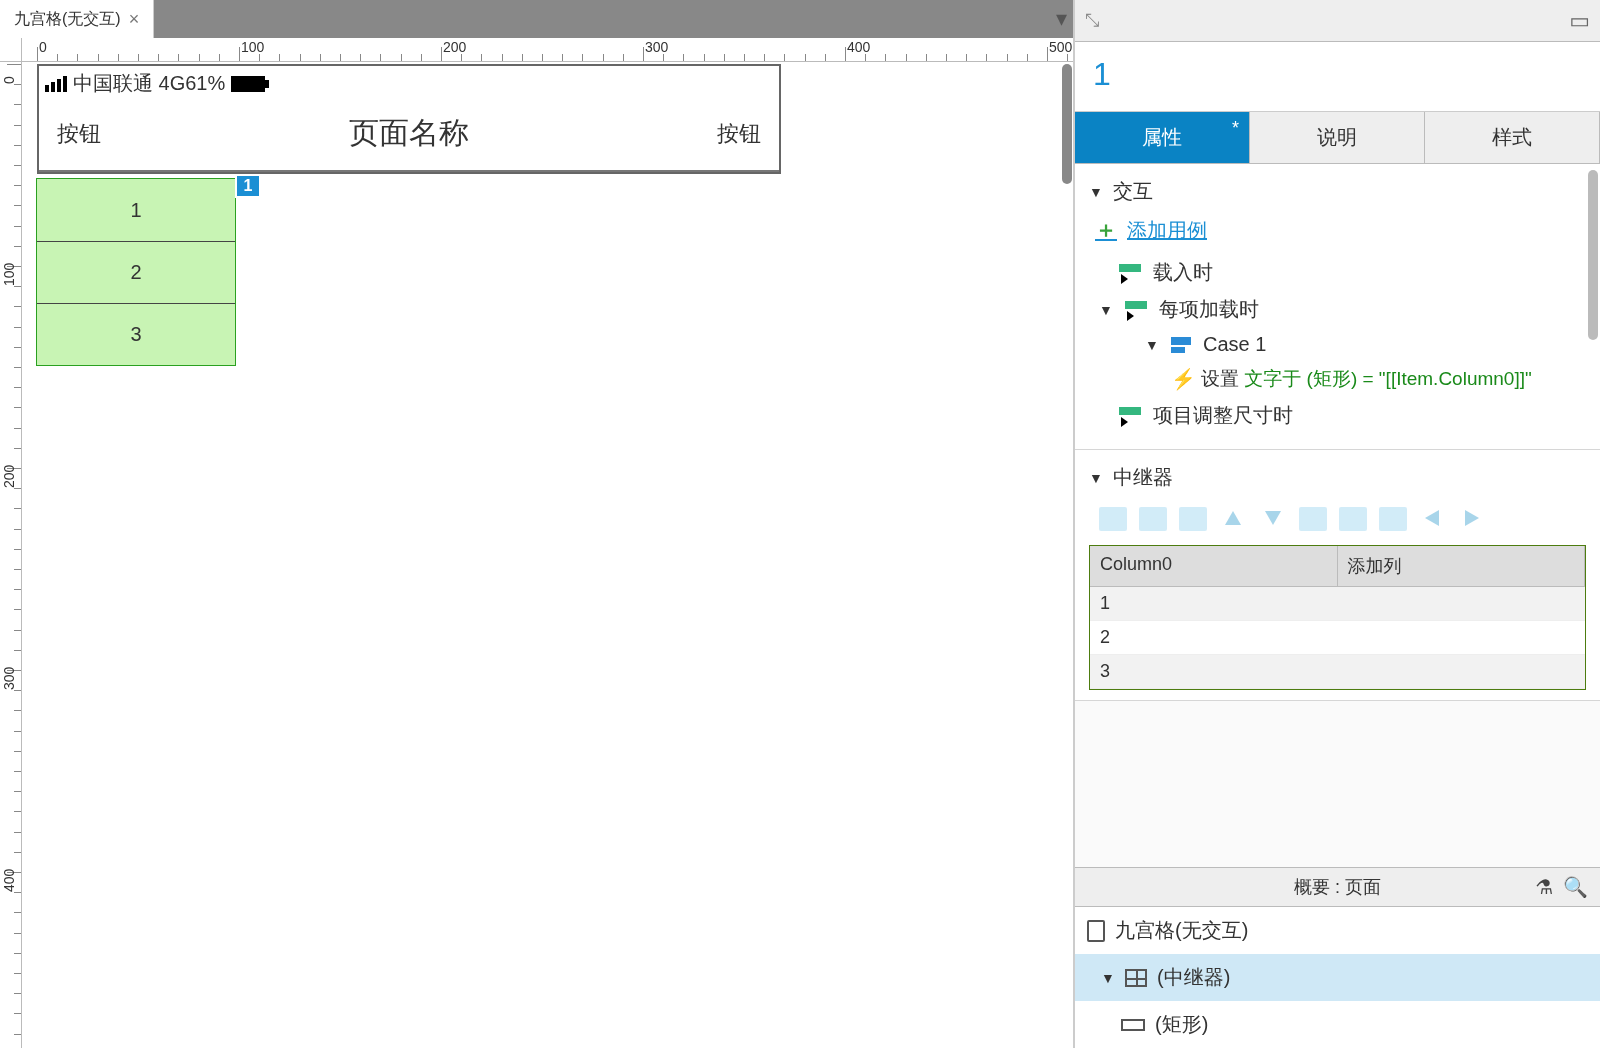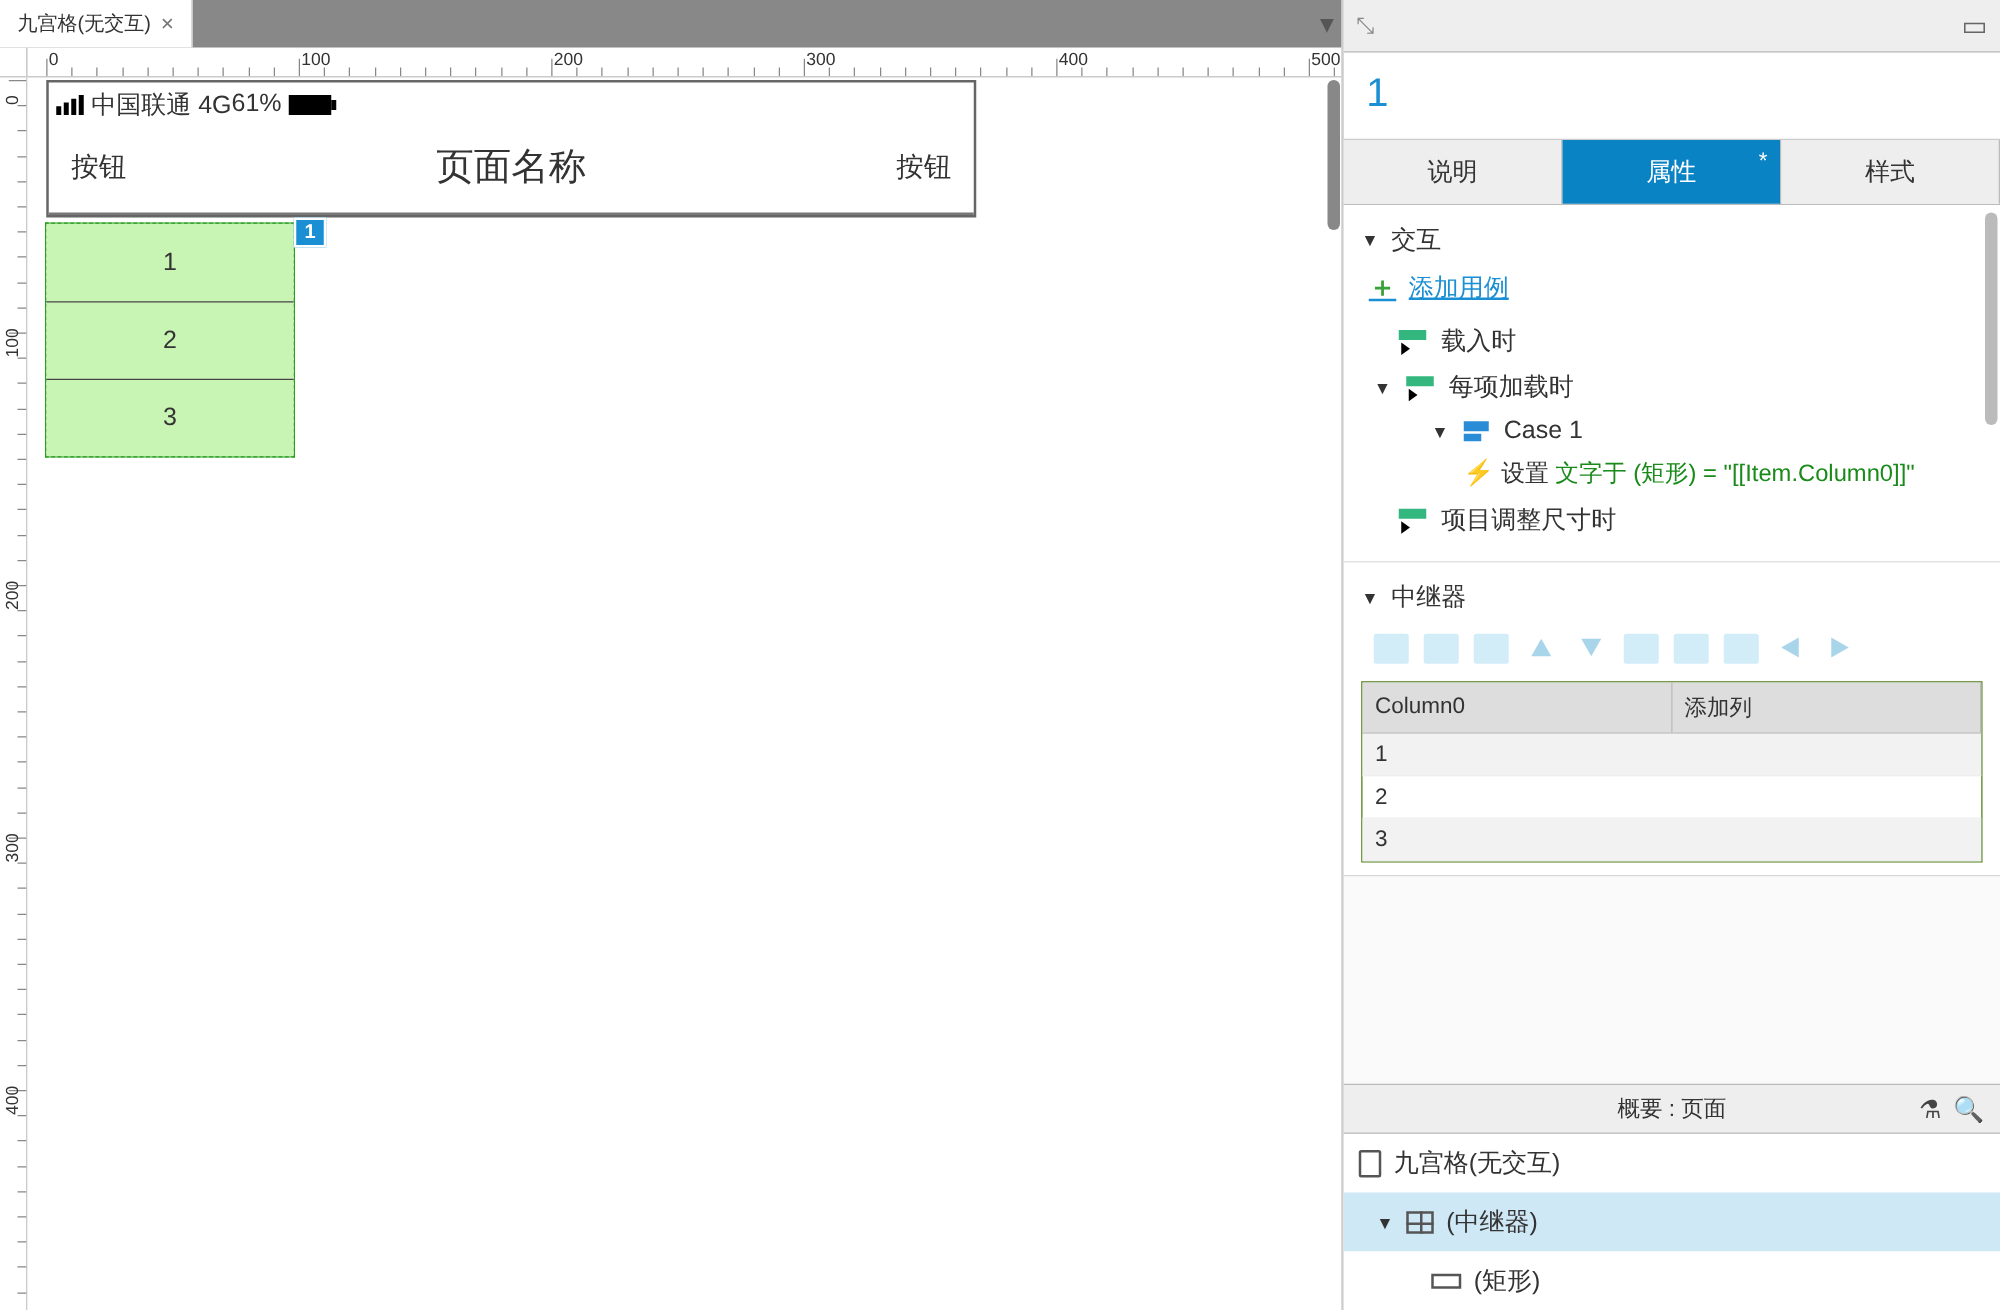--- a/index.html
+++ b/index.html
@@ -424,25 +424,25 @@
 
 <div class="right-panel">
   <div class="rp-header">
     <span class="popout">⤡</span>
     <span class="note">▭</span>
   </div>
   <div class="rp-name-row">
     <span class="num">1</span>
   </div>
   <div class="rp-tabs">
-    <div class="rp-tab">说明</div>
     <div class="rp-tab active">
       <span>属性</span>
       <span class="mod">*</span>
     </div>
+    <div class="rp-tab">说明</div>
     <div class="rp-tab">样式</div>
   </div>
 
   <div class="rp-body">
     <div class="rp-body-scroll"></div>
 
     <div class="section">
       <div class="sec-head">
         <span class="chev">▼</span>
         <span>交互</span>
@@ -529,18 +529,18 @@
   <div class="outline">
     <div class="ol-row">
       <span class="pg-ico"></span>
       <span>九宫格(无交互)</span>
     </div>
     <div class="ol-row sel" style="padding-left:26px">
       <span class="chev">▼</span>
       <span class="rep-ico"></span>
       <span>(中继器)</span>
     </div>
-    <div class="ol-row" style="padding-left:70px">
+    <div class="ol-row" style="padding-left:46px">
       <span class="rect-ico"></span>
       <span>(矩形)</span>
     </div>
   </div>
 </div>
 
 </body></html>

